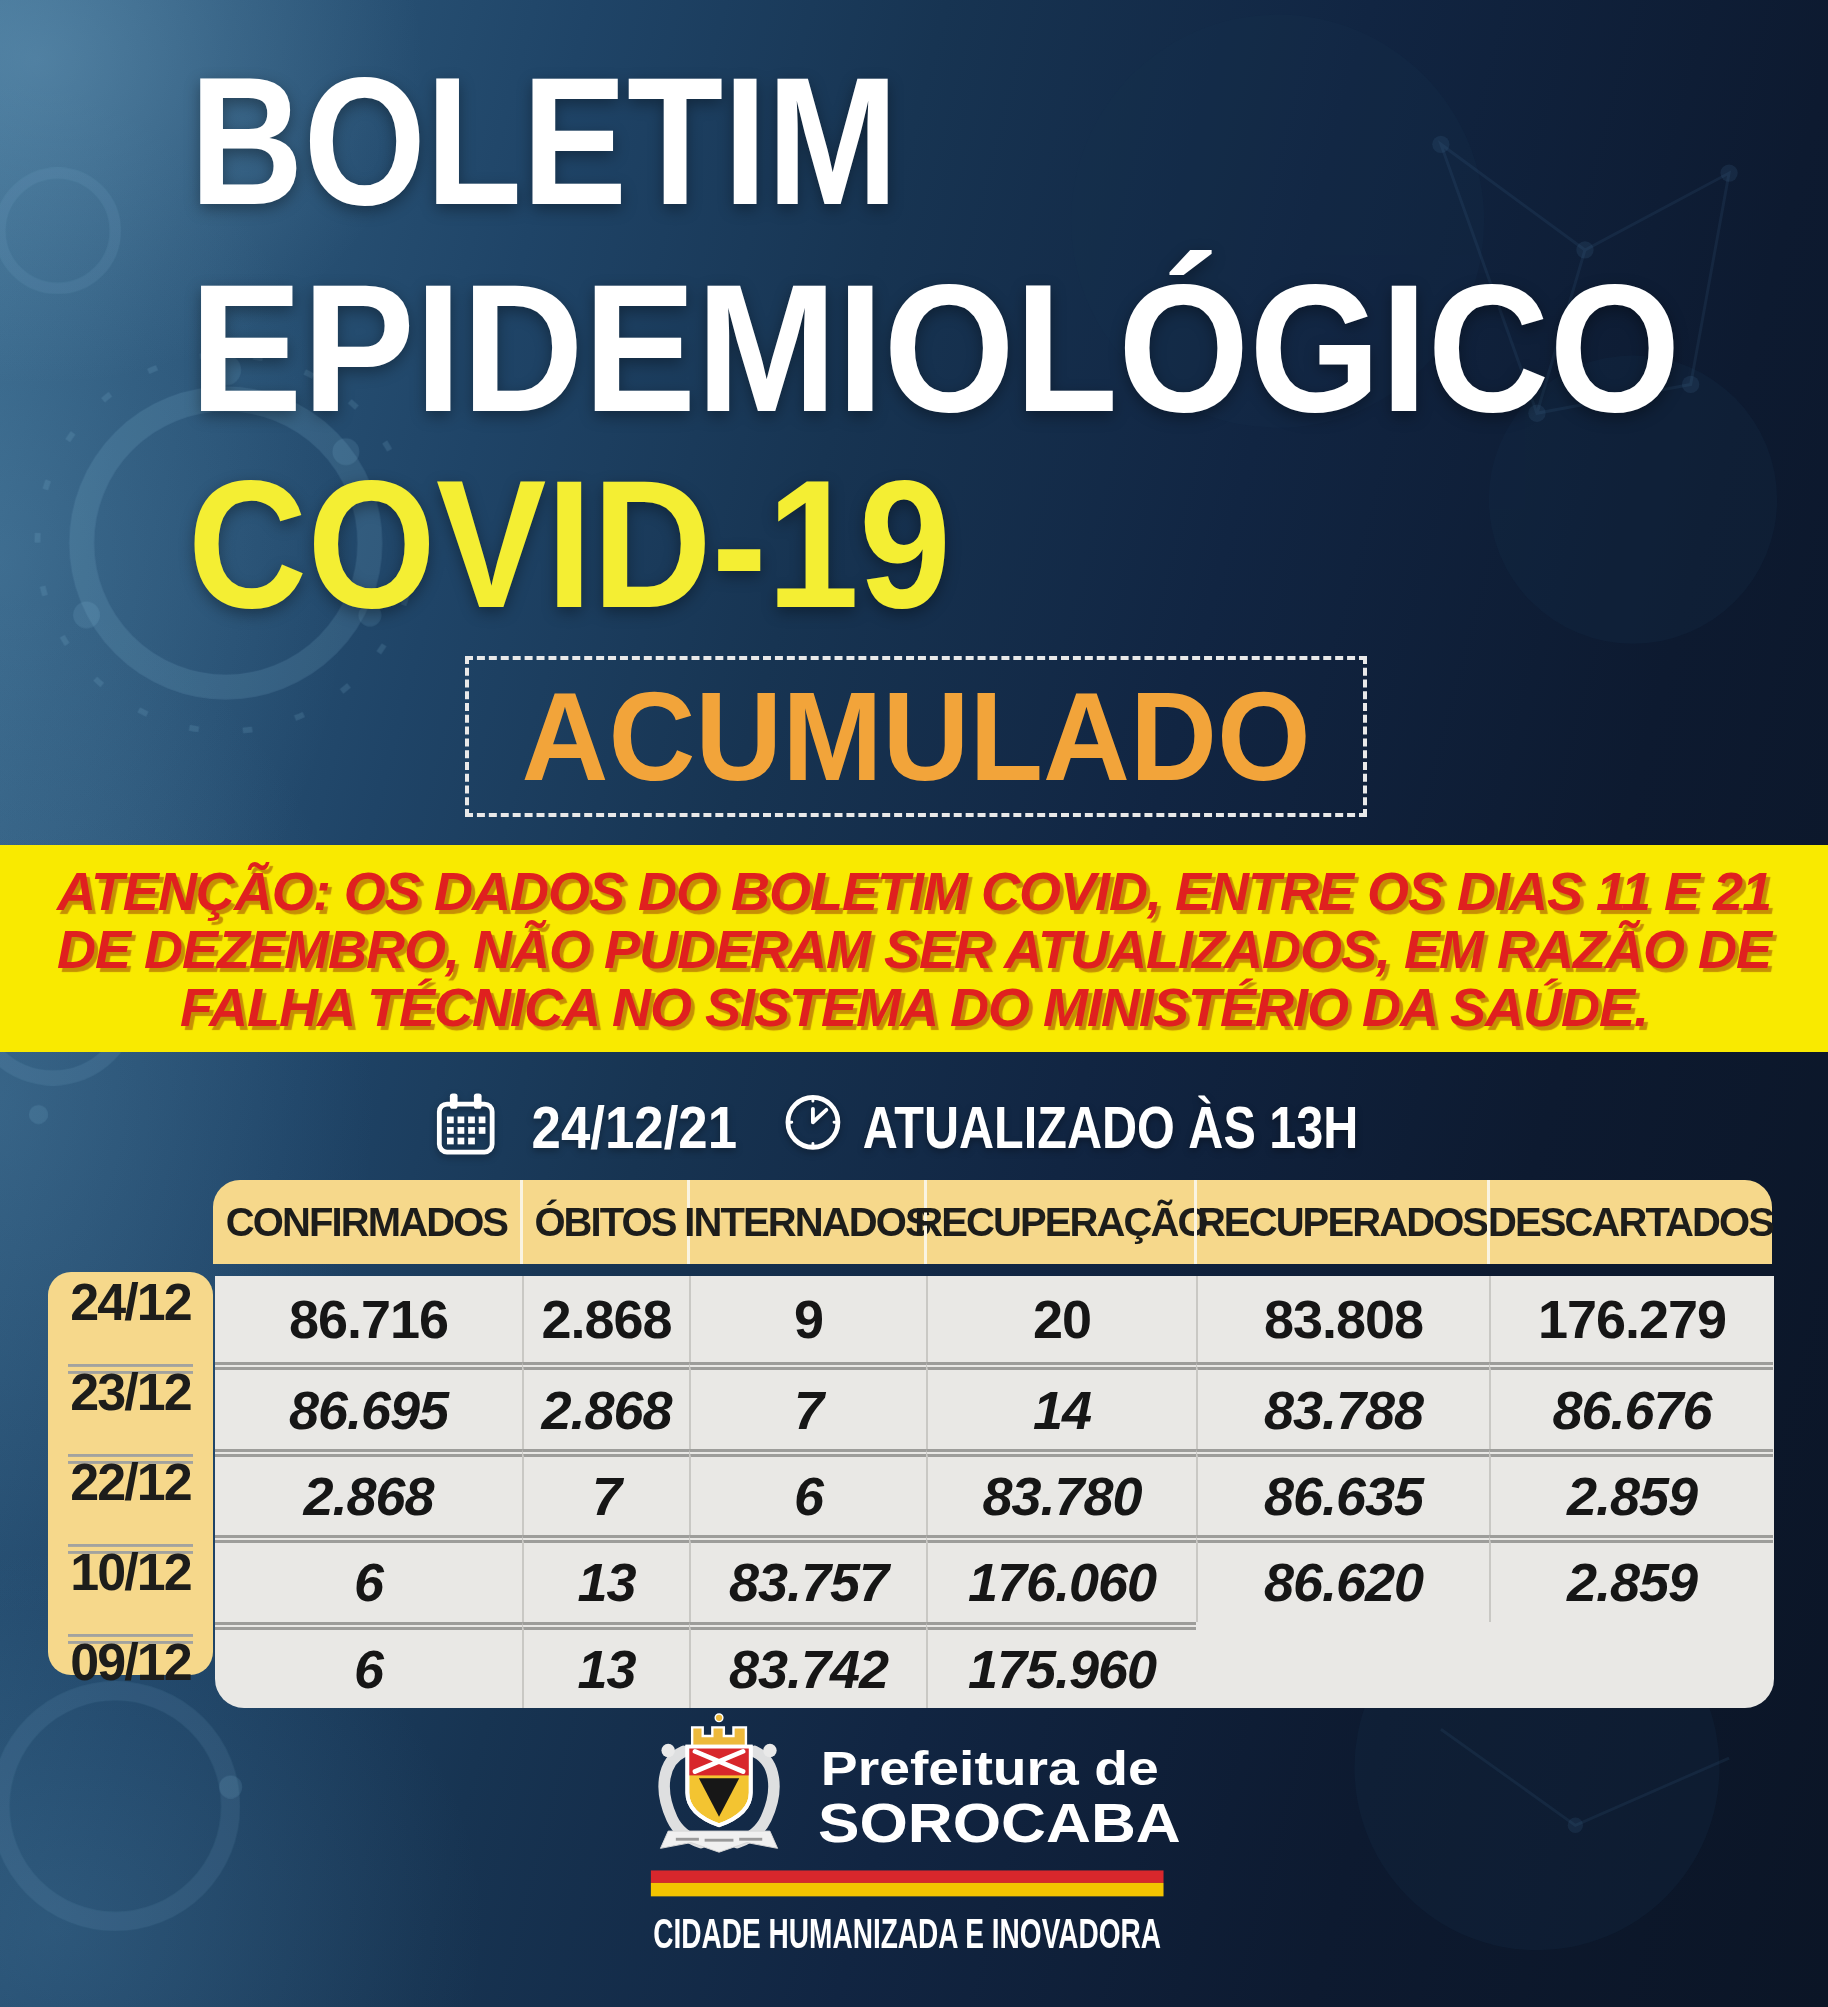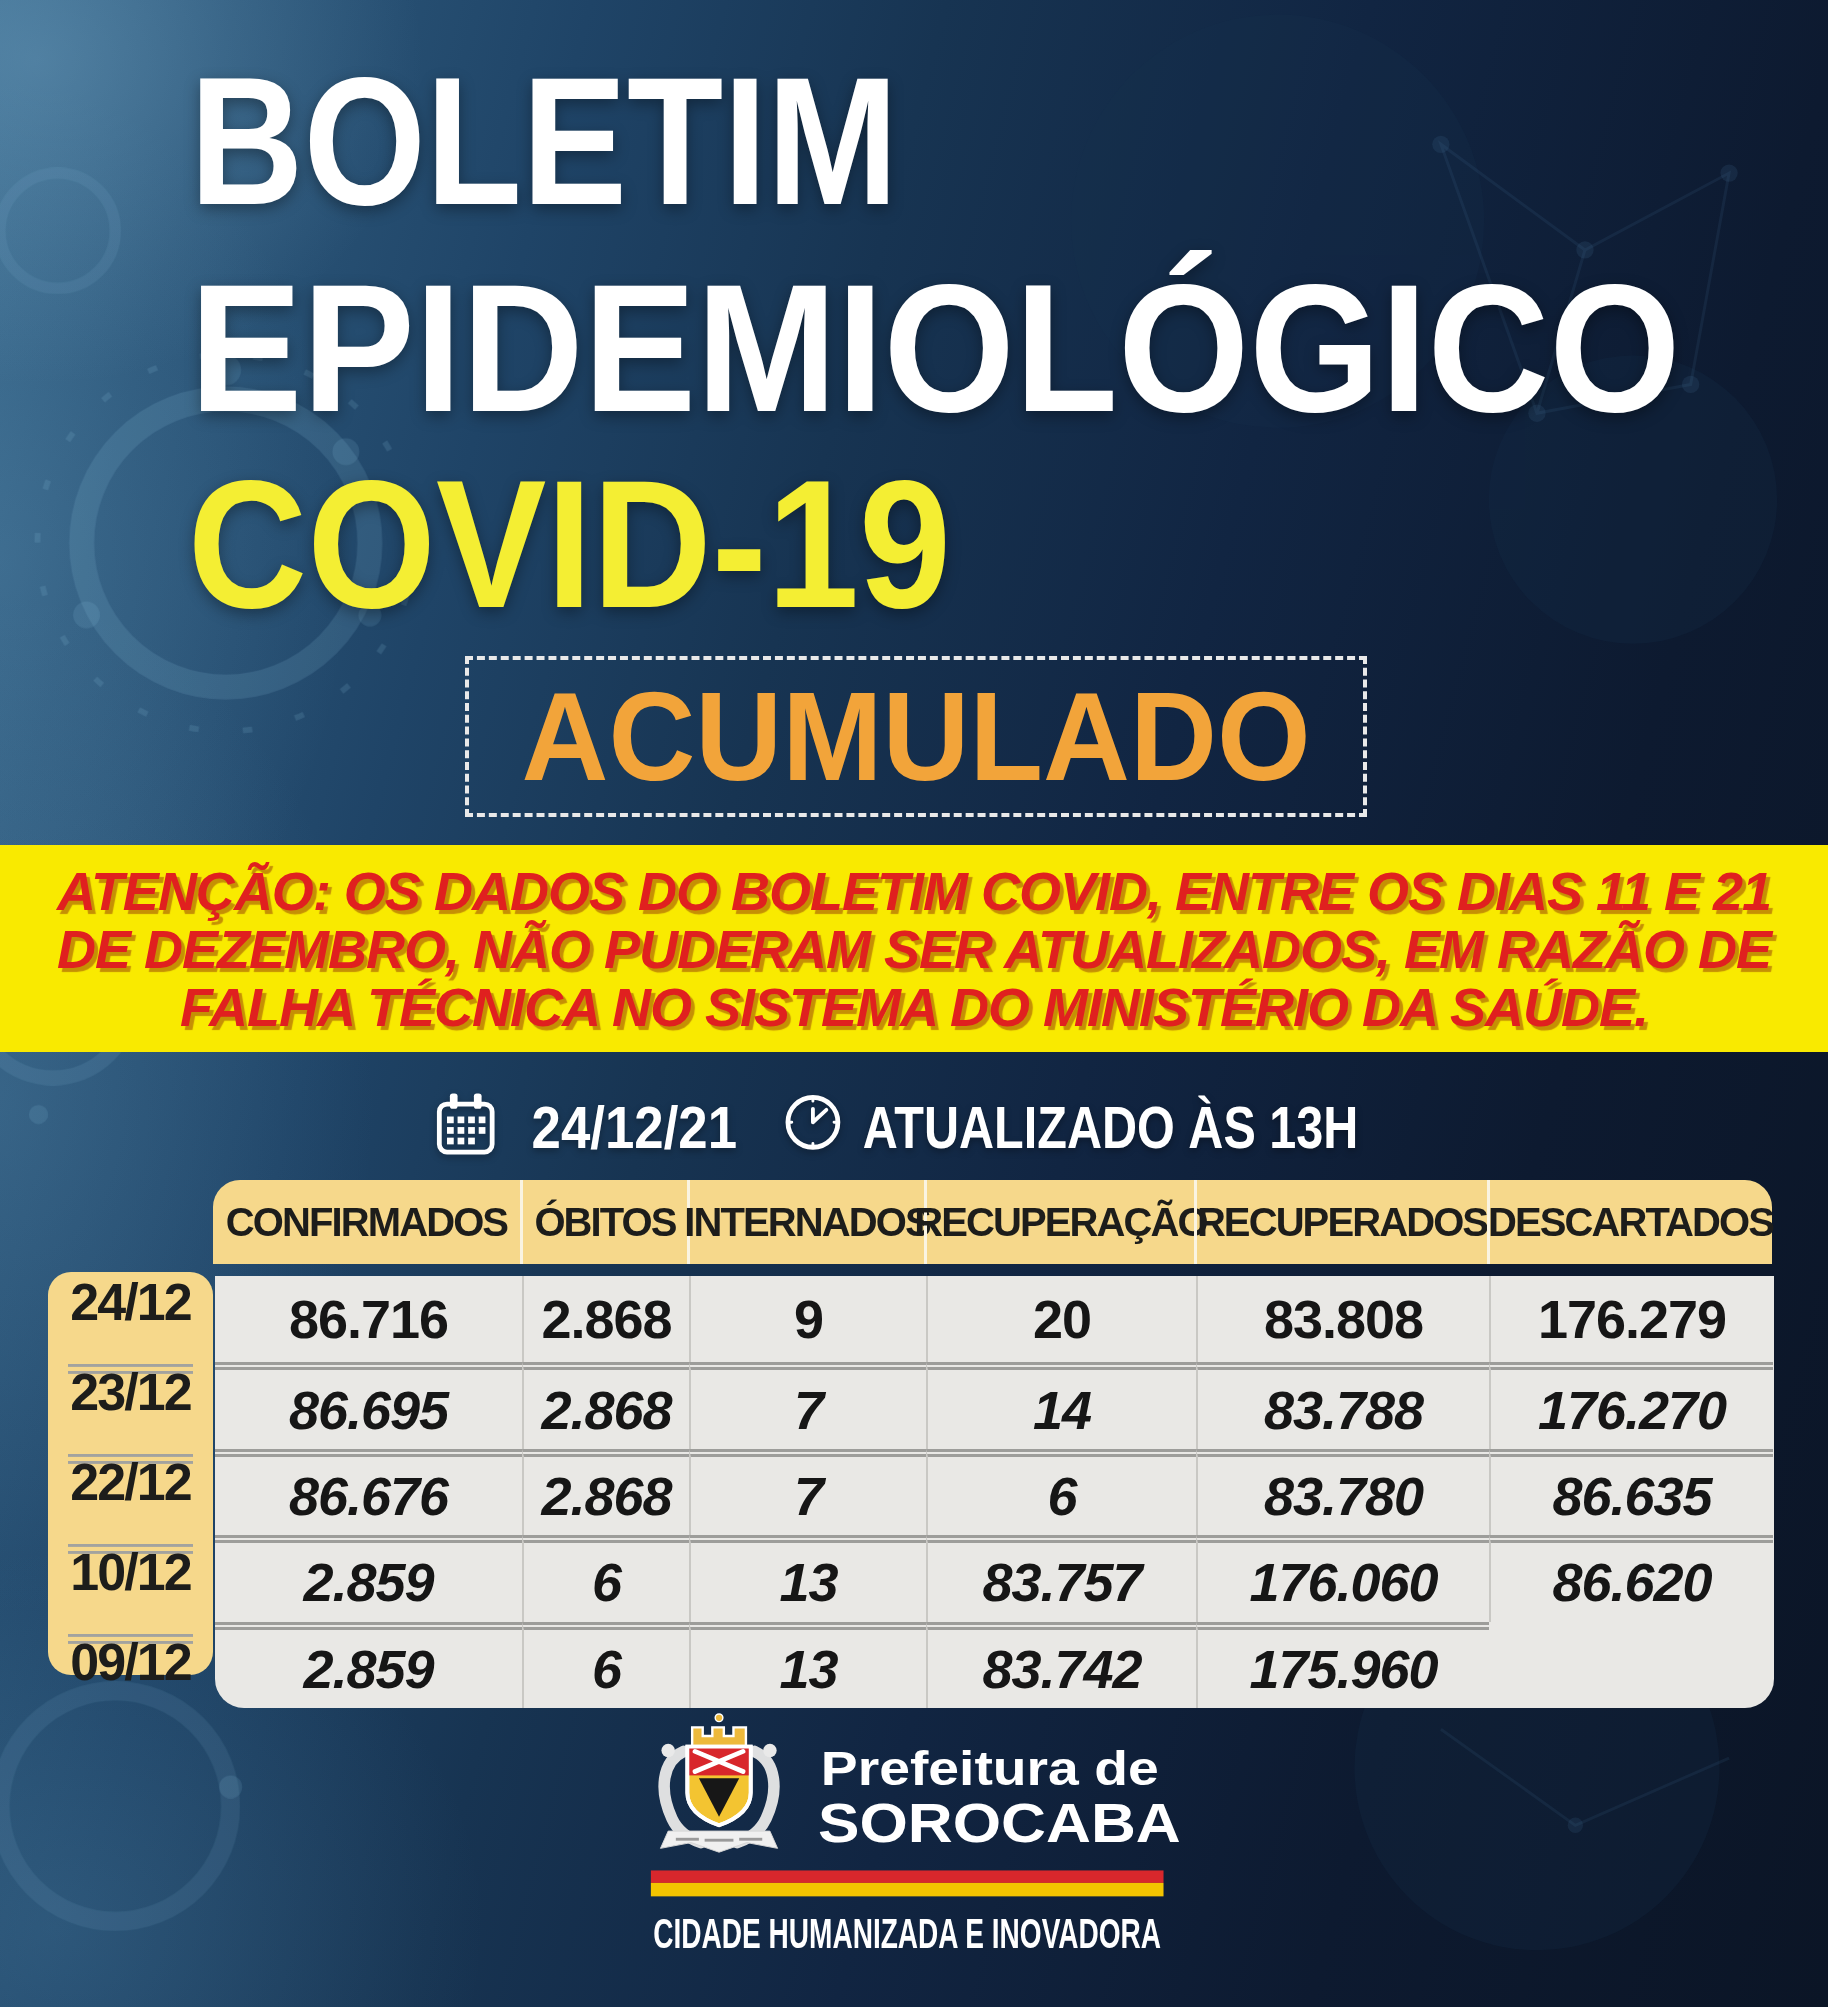--- a/index.html
+++ b/index.html
@@ -183,21 +183,20 @@
       <div>9</div>
       <div>20</div>
       <div>83.808</div>
       <div>176.279</div>
 
       <div>86.695</div>
       <div>2.868</div>
       <div>7</div>
       <div>14</div>
       <div>83.788</div>
-      <div>176.270</div>
 
       <div>86.676</div>
       <div>2.868</div>
       <div>7</div>
       <div>6</div>
       <div>83.780</div>
 
       <div>86.635</div>
       <div>2.859</div>
       <div>6</div>

